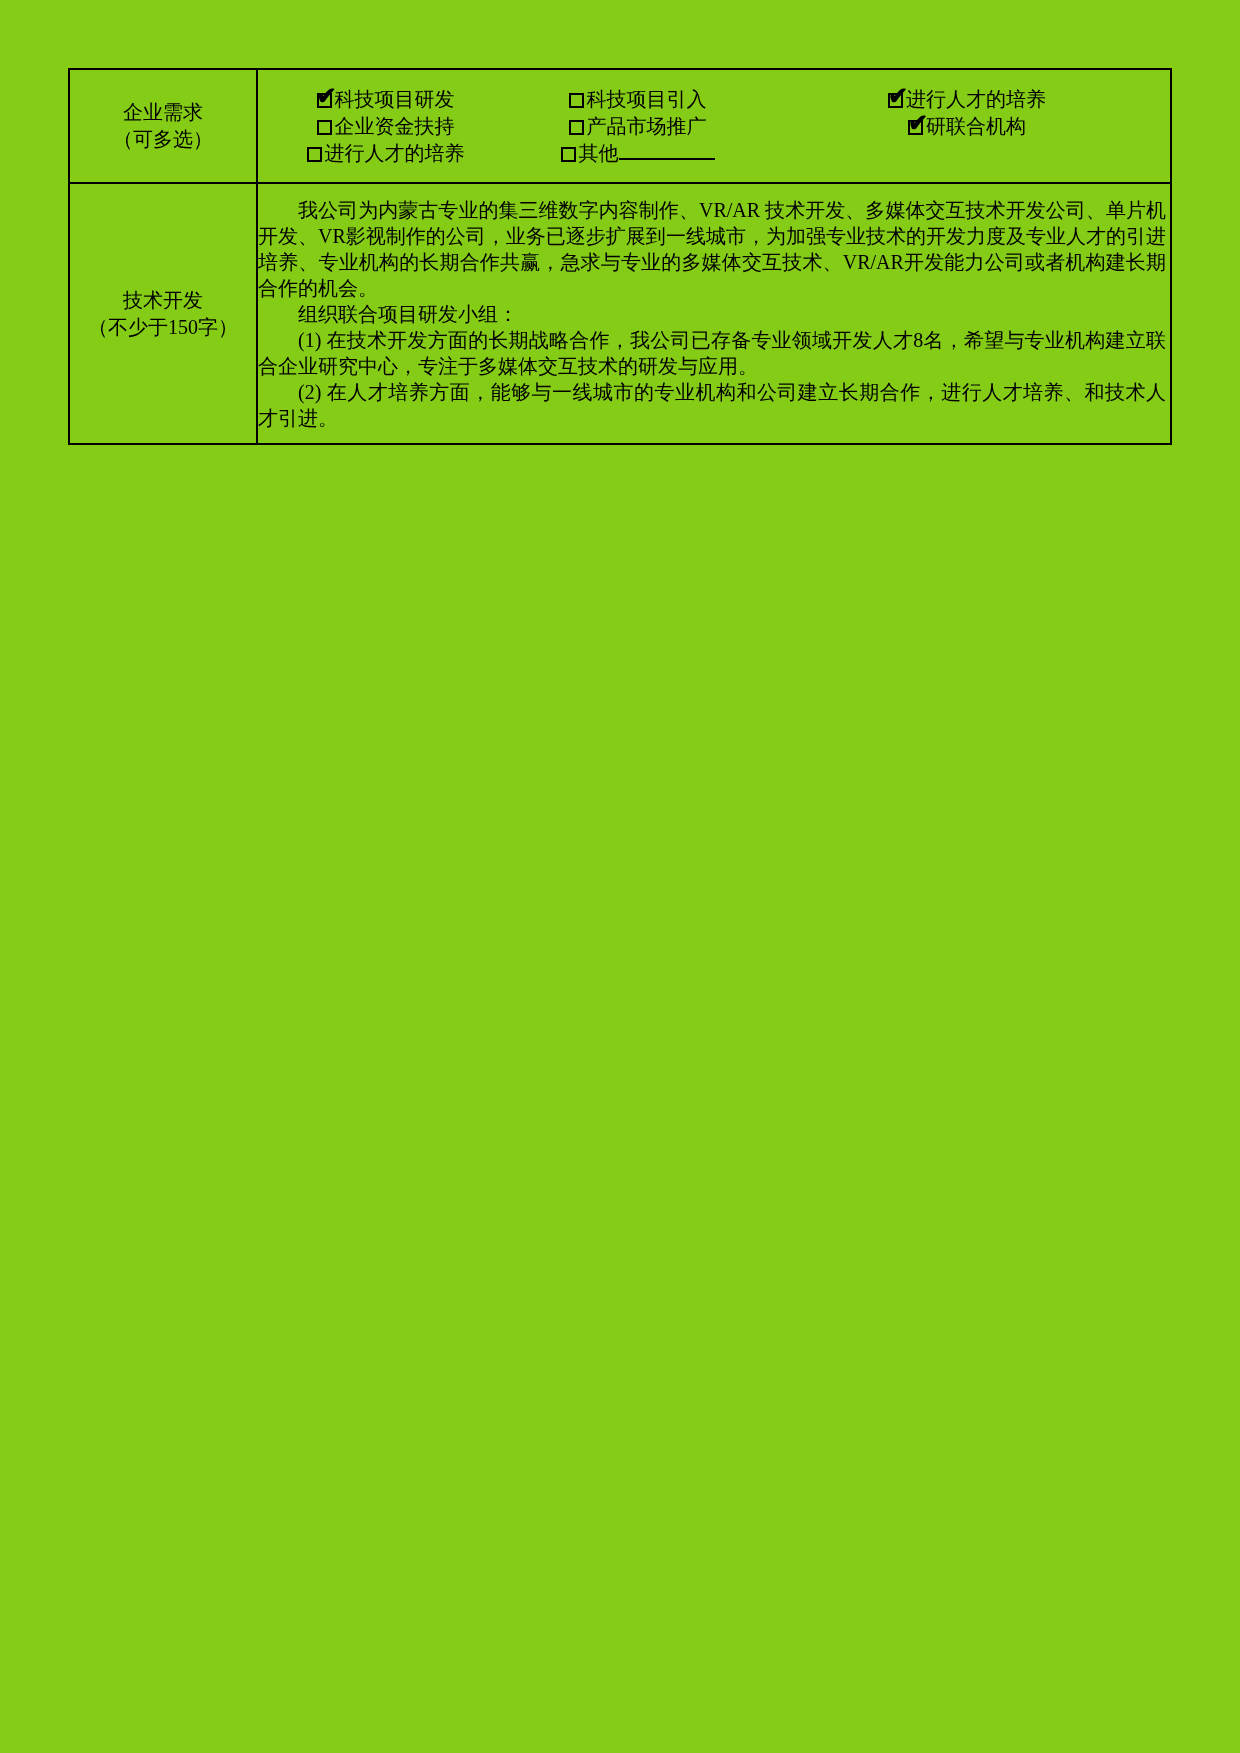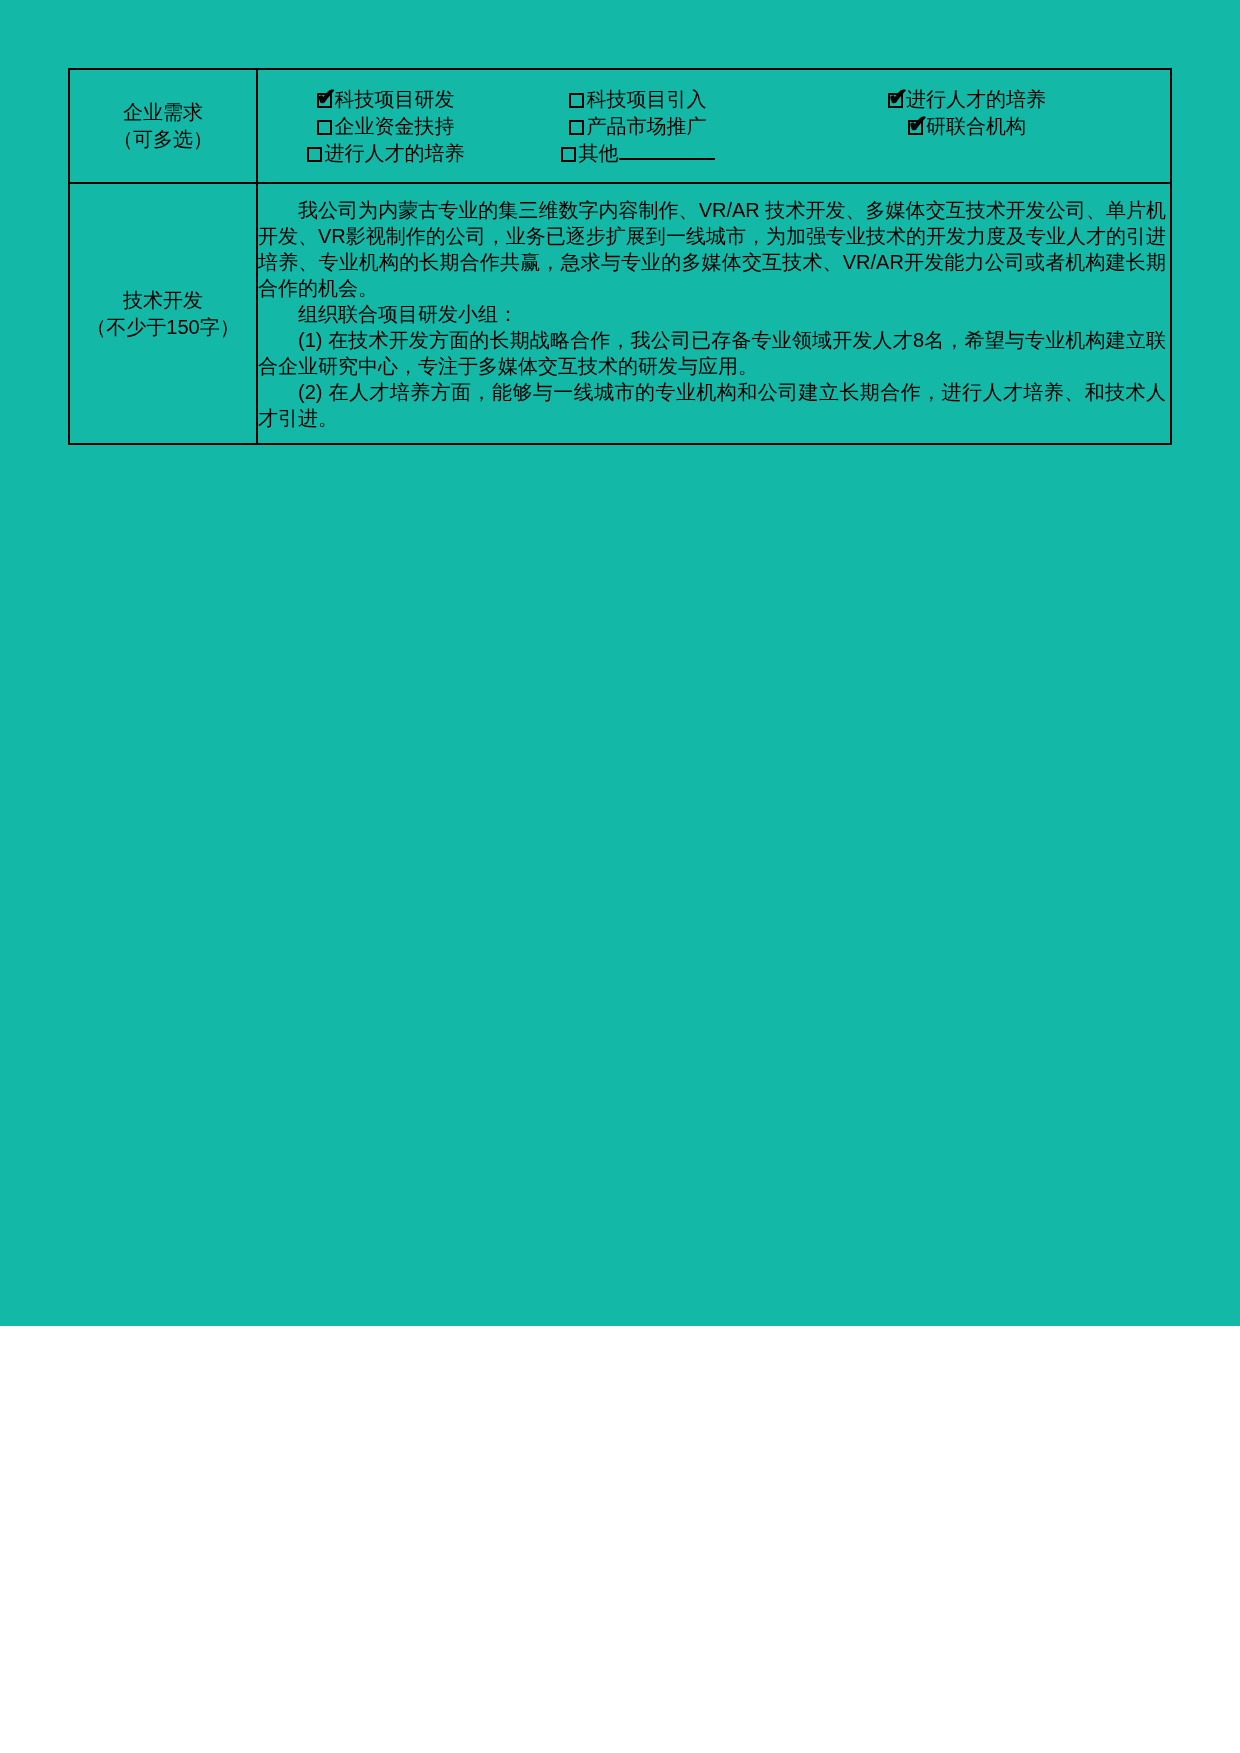--- a/index.html
+++ b/index.html
@@ -1,21 +1,21 @@
 <!DOCTYPE html>
 <html><head>
 <meta charset="utf-8">
 <style>
   html,body{margin:0;padding:0;background:#ffffff;}
   .page{
     position:relative;
     width:1240px;
-    height:1326px;
-    background:#14b8a6;
-    font-family:Liberation Sans, sans-serif;
+    height:1753px;
+    background:#84cc16;
+    font-family:Liberation Serif, serif;
     color:#000000;
     overflow:hidden;
   }
   table.form-table{
     position:absolute;
     left:68px;
     top:68px;
     width:1104px;
     border-collapse:collapse;
     table-layout:fixed;

